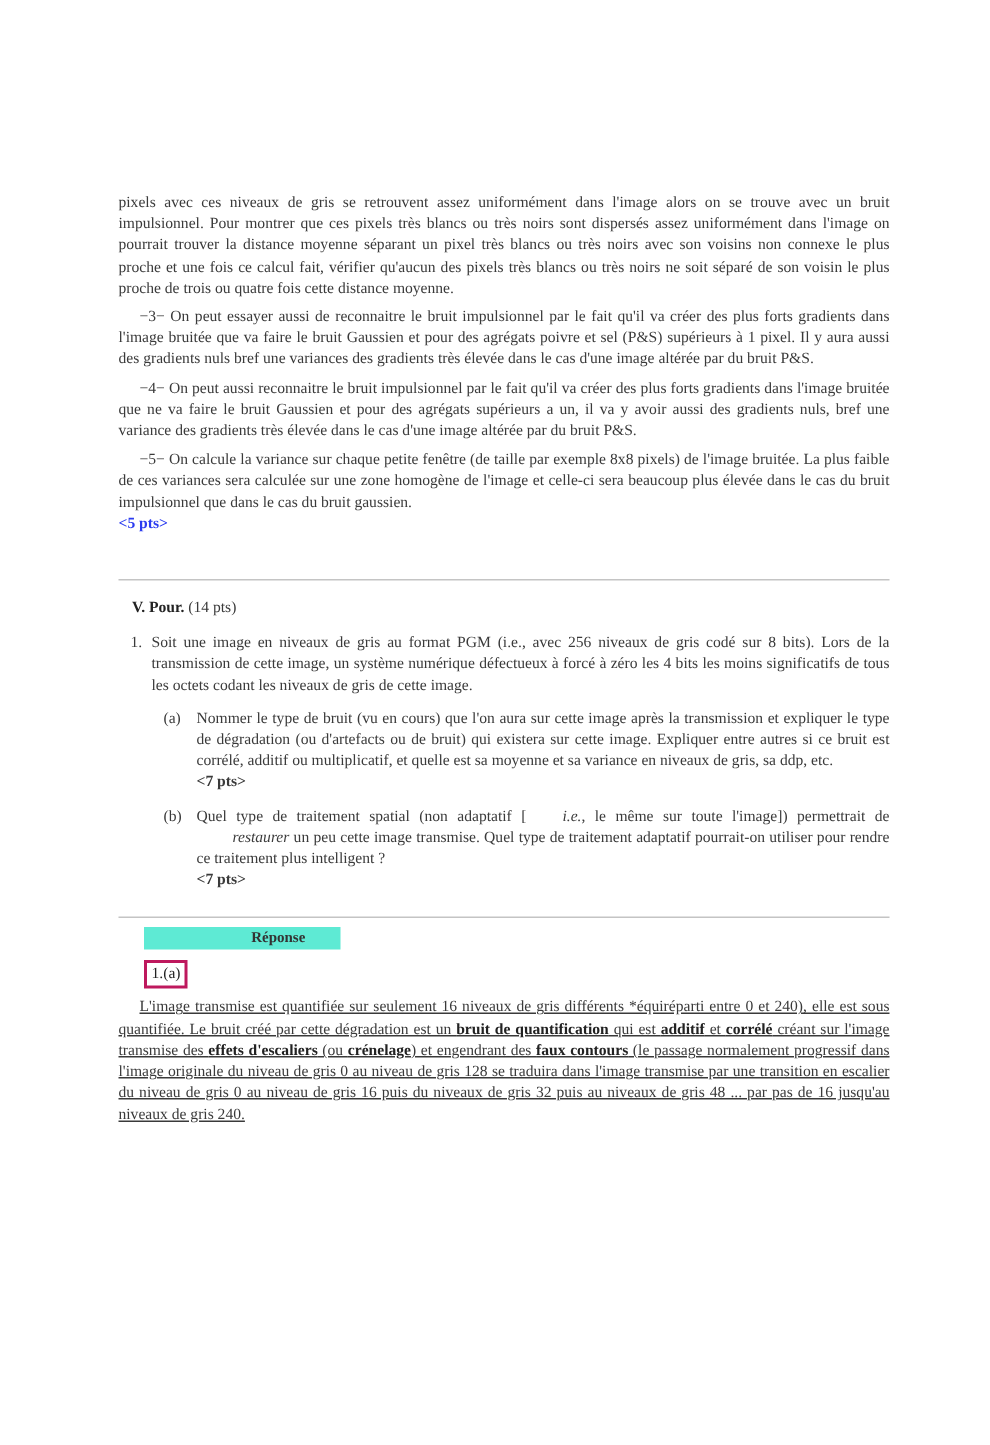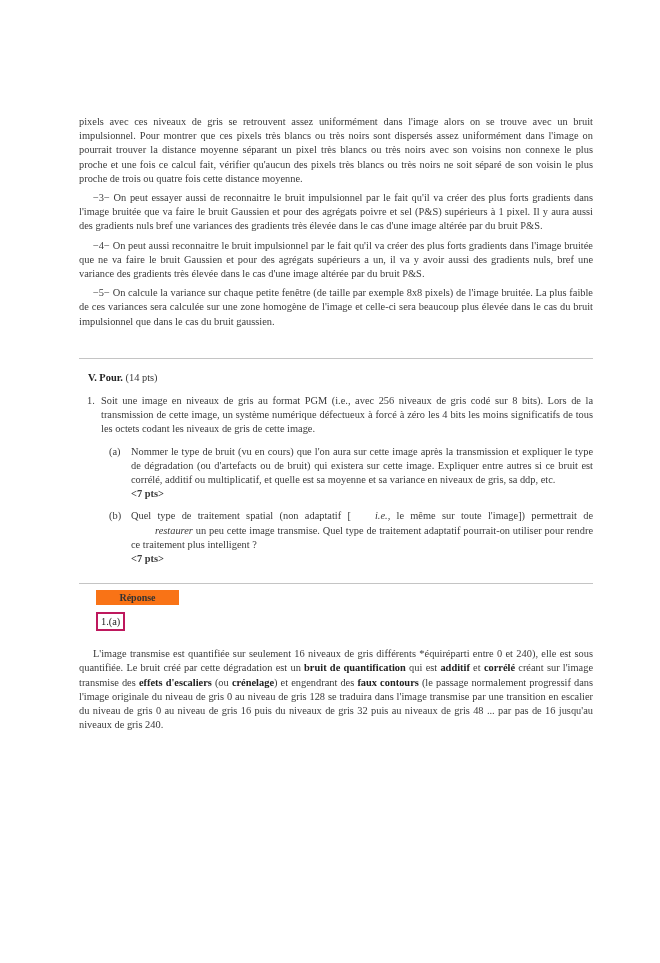--- a/index.html
+++ b/index.html
@@ -1,55 +1,56 @@
 <!DOCTYPE html>
 <html><head>
 <meta charset="utf-8">
 <style>
   html, body { margin: 0; padding: 0; background: #ffffff; }
   body { width: 660px; height: 963px; position: relative; overflow: hidden;
          font-family: "DejaVu Serif", "Liberation Serif", serif; color: #3a3a3a; }
-  .page { position: absolute; left: 79px; top: 115px; width: 514px;
+  .page { position: absolute; left: 79px; top: 129px; width: 514px;
           font-family: "Liberation Serif", "DejaVu Serif", serif;
           font-size: 10.4px; line-height: 14.2px; text-align: justify; }
   p { margin: 0; }
   .indent { text-indent: 14px; }
   .gap { margin-top: 5px; }
   .pts-blue { color: #2b3cf0; font-weight: bold; }
   .pts { font-weight: bold; }
   .rule { height: 0; border-top: 1.3px solid #c4c4c4; margin-left: 0; width: 514px; }
   .rule1 { margin-top: 29px; }
   .sec { margin-top: 12px; padding-left: 9px; }
   .sec b { font-weight: bold; color: #222; }
   .q1 { margin-top: 9px; padding-left: 22px; position: relative; }
   .q1 .num { position: absolute; left: 8px; top: 0; }
   .sub { padding-left: 52px; position: relative; margin-top: 8px; }
   .sub .lbl { position: absolute; left: 30px; top: 0; }
   .rule2 { margin-top: 17px; }
-  .reponse { margin-top: 6px; margin-left: 17px; width: 83px; height: 15px; background: #f97316;
-             text-align: center; font-weight: bold; font-size: 10px; line-height: 15px; color: #333; }
+  .reponse { margin-top: 6px; margin-left: 17px; width: 83px; height: 15px; background: #5eead4;
+             text-align: center; font-weight: bold; font-size: 10px; line-height: 15px; color: #333; padding-left: 48px; }
   .box { margin-top: 7px; margin-left: 17px; display: inline-block; border: 2px solid #be185d;
          padding: 0 3px; height: 15px; line-height: 15px; font-size: 10.4px; color: #222; }
-  .ans { margin-top: 16px; }
+  .ans { margin-top: 6px; text-decoration: underline; }
   .ans b { color: #222; }
   em { font-style: italic; padding-left: 24px; }
 </style>
 </head>
 <body>
 
 <div class="page">
 
   <p>pixels avec ces niveaux de gris se retrouvent assez uniformément dans l'image alors on se trouve avec un bruit impulsionnel. Pour montrer que ces pixels très blancs ou très noirs sont dispersés assez uniformément dans l'image on pourrait trouver la distance moyenne séparant un pixel très blancs ou très noirs avec son voisins non connexe le plus proche et une fois ce calcul fait, vérifier qu'aucun des pixels très blancs ou très noirs ne soit séparé de son voisin le plus proche de trois ou quatre fois cette distance moyenne.</p>
 
   <p class="indent gap"><span>−3−</span> <span>On peut essayer aussi de reconnaitre le bruit impulsionnel par le fait qu'il va créer des plus forts gradients dans l'image bruitée que va faire le bruit Gaussien et pour des agrégats poivre et sel (P&amp;S) supérieurs à 1 pixel. Il y aura aussi des gradients nuls bref une variances des gradients très élevée dans le cas d'une image altérée par du bruit P&amp;S.</span></p>
 
   <p class="indent gap"><span>−4−</span> <span>On peut aussi reconnaitre le bruit impulsionnel par le fait qu'il va créer des plus forts gradients dans l'image bruitée que ne va faire le bruit Gaussien et pour des agrégats supérieurs a un, il va y avoir aussi des gradients nuls, bref une variance des gradients très élevée dans le cas d'une image altérée par du bruit P&amp;S.</span></p>
 
   <p class="indent gap"><span>−5−</span> <span>On calcule la variance sur chaque petite fenêtre (de taille par exemple 8x8 pixels) de l'image bruitée. La plus faible de ces variances sera calculée sur une zone homogène de l'image et celle-ci sera beaucoup plus élevée dans le cas du bruit impulsionnel que dans le cas du bruit gaussien.</span></p>
 
+  <p class="pts-blue">&lt;5 pts&gt;</p>
 
   <div class="rule rule1"></div>
 
   <p class="sec"><b>V. Pour.</b> <span>(14 pts)</span></p>
 
   <div class="q1">
     <span class="num">1.</span>
     <p>Soit une image en niveaux de gris au format PGM (i.e., avec 256 niveaux de gris codé sur 8 bits). Lors de la transmission de cette image, un système numérique défectueux à forcé à zéro les 4 bits les moins significatifs de tous les octets codant les niveaux de gris de cette image.</p>
   </div>
 

